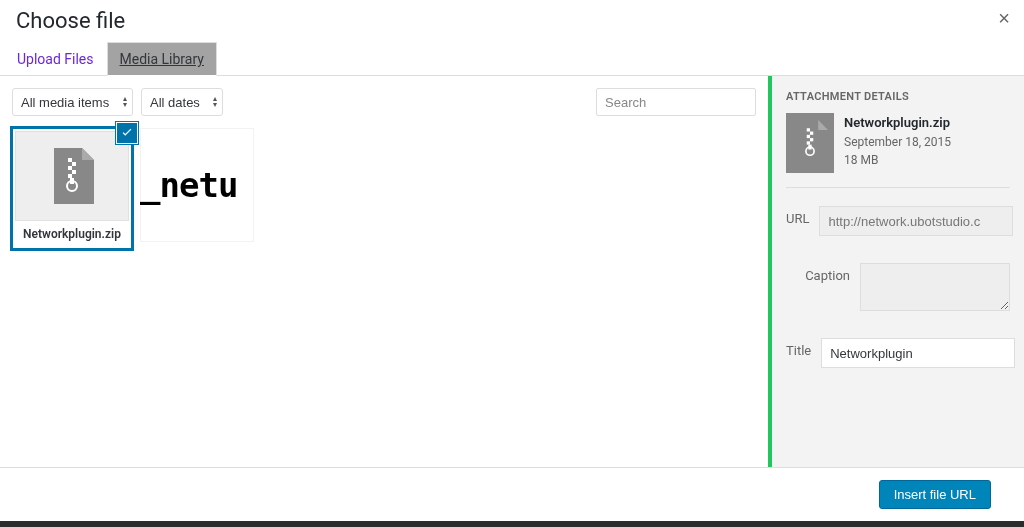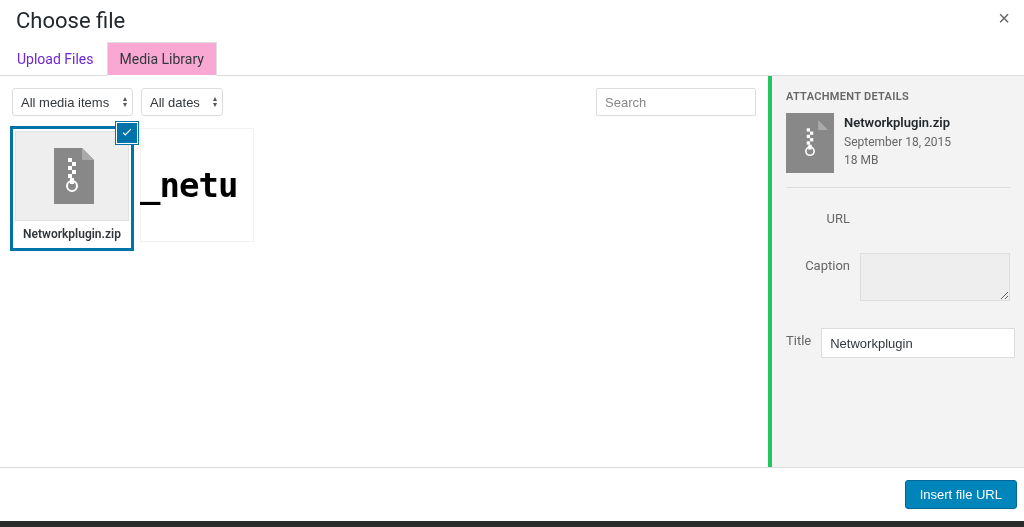--- a/index.html
+++ b/index.html
@@ -45,23 +45,24 @@
       padding: 8px 12px;
       font-size: 14px;
       cursor: pointer;
       border: 1px solid transparent;
       border-bottom: none;
       margin-bottom: -1px;
       color: #6d28d9;
     }
     .tab.active {
       border-color: #ddd;
-      background: #f9a8d4;
+      background: #a3a3a3;
       color: #32373c;
       border-bottom: 1px solid #fff;
+      text-decoration: underline;
     }
     .tab:first-child {
       margin-left: -12px;
     }
     .content-wrap {
       display: flex;
       height: calc(100% - 112px);
     }
     .media-left {
       flex: 1;
@@ -249,21 +250,21 @@
       resize:both;
       background:#eee;
       font-family:inherit;
     }
     .footer {
       position:absolute;
       bottom:6px;
       left:0;
       right:0;
       border-top:1px solid #ddd;
-      padding:12px 7px;
+      padding:12px 33px;
       display:flex;
       justify-content:flex-end;
       background:#fff;
       z-index:10;
     }
     .btn-primary {
       background:#0085ba;
       border:1px solid #006799;
       color:#fff;
       padding:6px 14px;
@@ -373,20 +374,21 @@
       </div>
       <div class="details-meta">
         <div class="details-filename">Networkplugin.zip</div>
         <div>September 18, 2015</div>
         <div>18 MB</div>
       </div>
     </div>
 
     <div class="form-row">
       <div class="form-label">URL</div>
+      <input class="form-input readonly" readonly="" value="http://network.ubotstudio.c" style="">
     </div>
     <div class="form-row">
       <div class="form-label">Caption</div>
       <textarea class="form-textarea" style=""></textarea>
     </div>
     <div class="form-row">
       <div class="form-label">Title</div>
       <input class="form-input" value="Networkplugin" style="">
     </div>
   </div>

